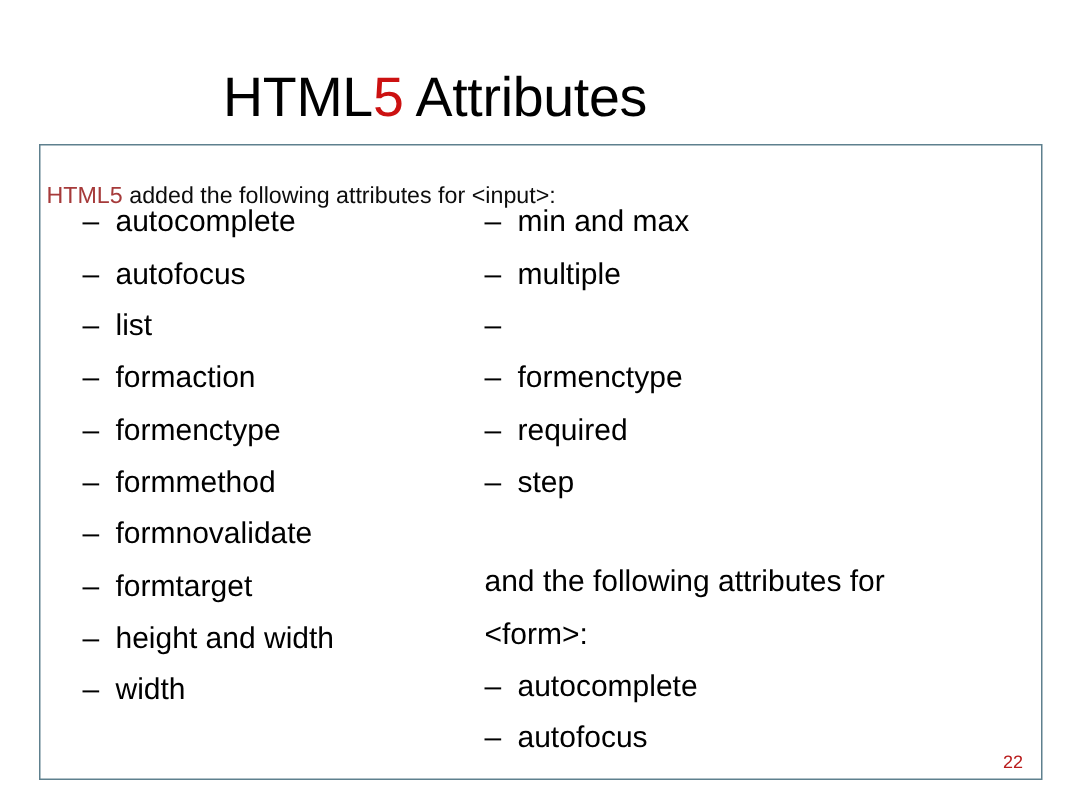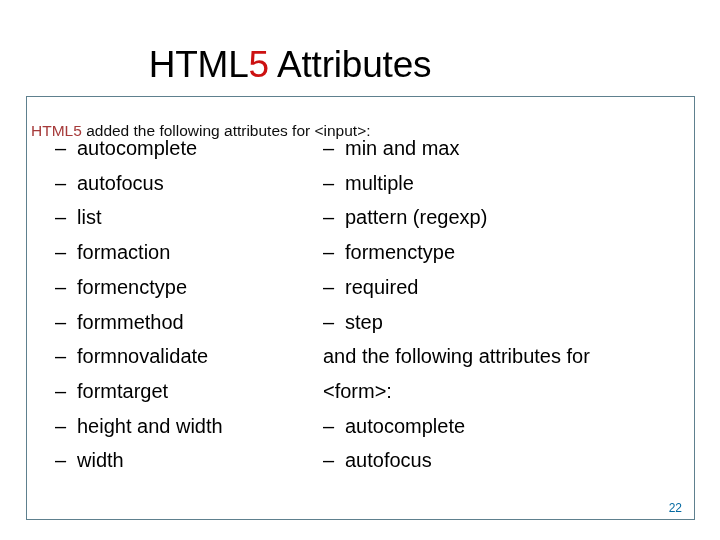--- a/index.html
+++ b/index.html
@@ -84,30 +84,31 @@
   .bullet-text {
     flex: 0 1 auto;
     text-align: center;
   }
 
   .para {
     font-size: 20px;
     line-height: 34.7px;
     color: #000000;
     max-width: 320px;
+    margin-top: 32px;
   }
 
   
   #page-number {
     position: absolute;
     right: 12px;
     bottom: 4px;
     font-size: 12px;
     line-height: 14px;
-    color: #0369a1;
+    color: #b91c1c;
   }
 </style>
 </head>
 <body>
 
 <div id="slide">
 
   <div id="slide-title"><span>HTML</span><span class="hl">5</span><span> Attributes</span></div>
 
   <div id="content-frame">
@@ -161,21 +162,20 @@
       <div class="bullet-row">
         <span class="bullet-mark">–</span>
         <span class="bullet-text">min and max</span>
       </div>
       <div class="bullet-row">
         <span class="bullet-mark">–</span>
         <span class="bullet-text">multiple</span>
       </div>
       <div class="bullet-row">
         <span class="bullet-mark">–</span>
-        <span class="bullet-text">pattern (regexp)</span>
       </div>
       <div class="bullet-row">
         <span class="bullet-mark">–</span>
         <span class="bullet-text">formenctype</span>
       </div>
       <div class="bullet-row">
         <span class="bullet-mark">–</span>
         <span class="bullet-text">required</span>
       </div>
       <div class="bullet-row">

